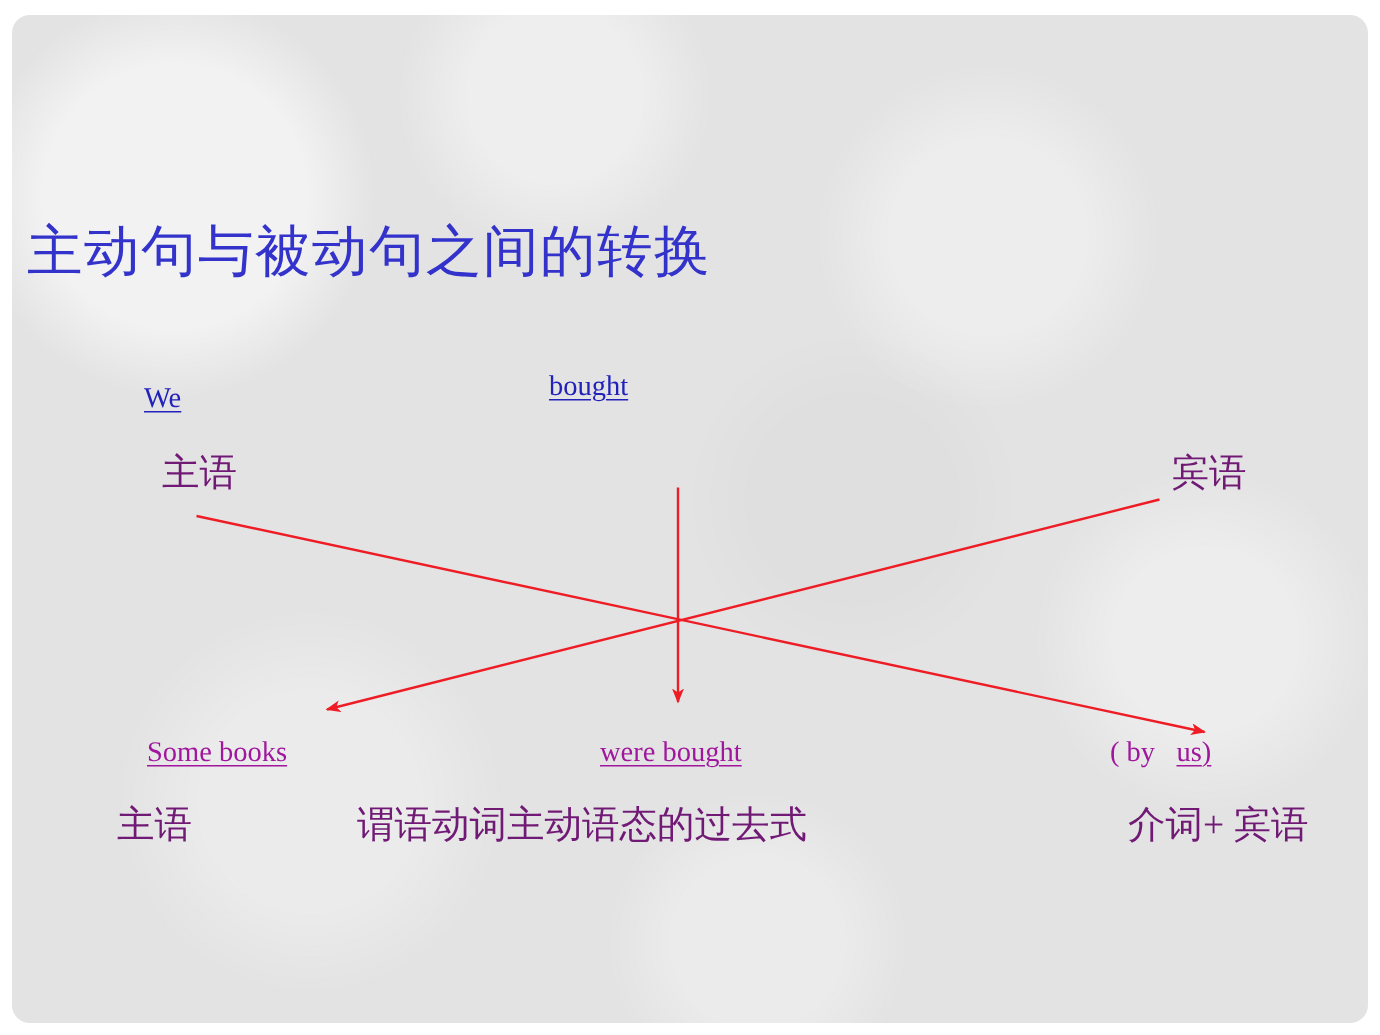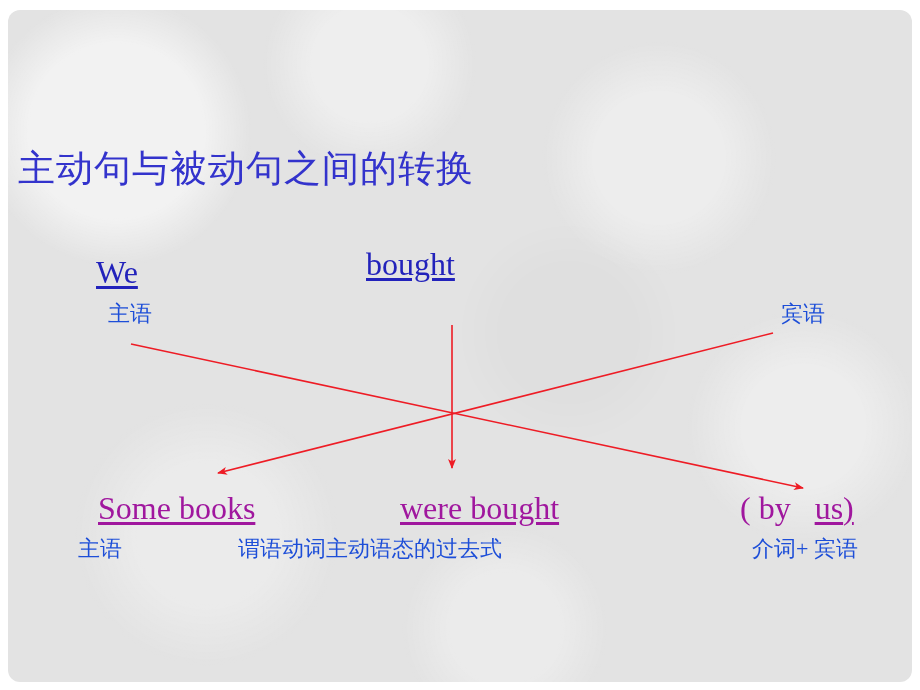--- a/index.html
+++ b/index.html
@@ -59,33 +59,33 @@
     position: absolute;
     left: 0; top: 0;
     width: 920px; height: 690px;
     pointer-events: none;
   }
   .cell {
     position: absolute;
     white-space: nowrap;
   }
   .en {
-    font-size: 32px;
+    font-size: 19px;
     line-height: 1;
   }
   .en .u {
     text-decoration: underline;
     text-underline-offset: 3px;
   }
   .en.active  { color: #2222bb; }
   .en.passive { color: #a0179e; }
   .cn {
-    font-size: 22px;
+    font-size: 25px;
     line-height: 1;
-    color: #1d4ed8;
+    color: #701a75;
   }
   
   #en-we        { left: 96px;  top: 256px; }
   #en-bought    { left: 366px; top: 248px; }
   #en-somebooks { left: 682px; top: 256px; }
   #cn-subj-1    { left: 108px; top: 303px; }
   #cn-pred-1    { left: 272px; top: 303px; }
   #cn-obj-1     { left: 781px; top: 303px; }
   
   #en-somebooks2 { left: 98px;  top: 492px; }

